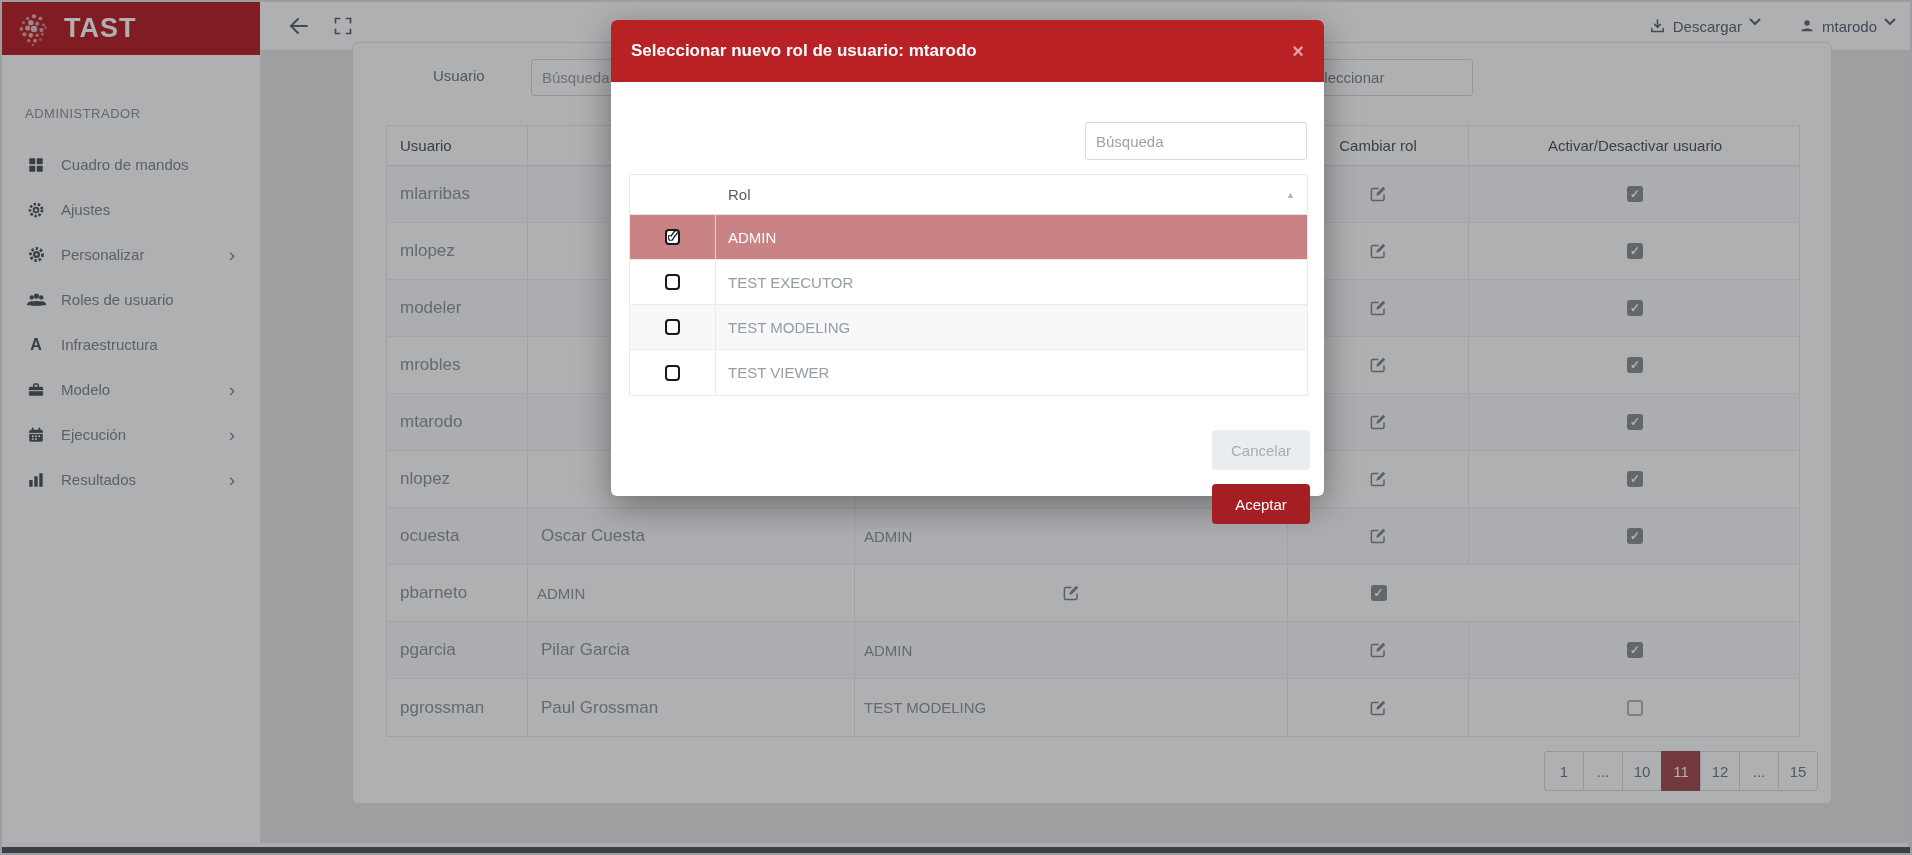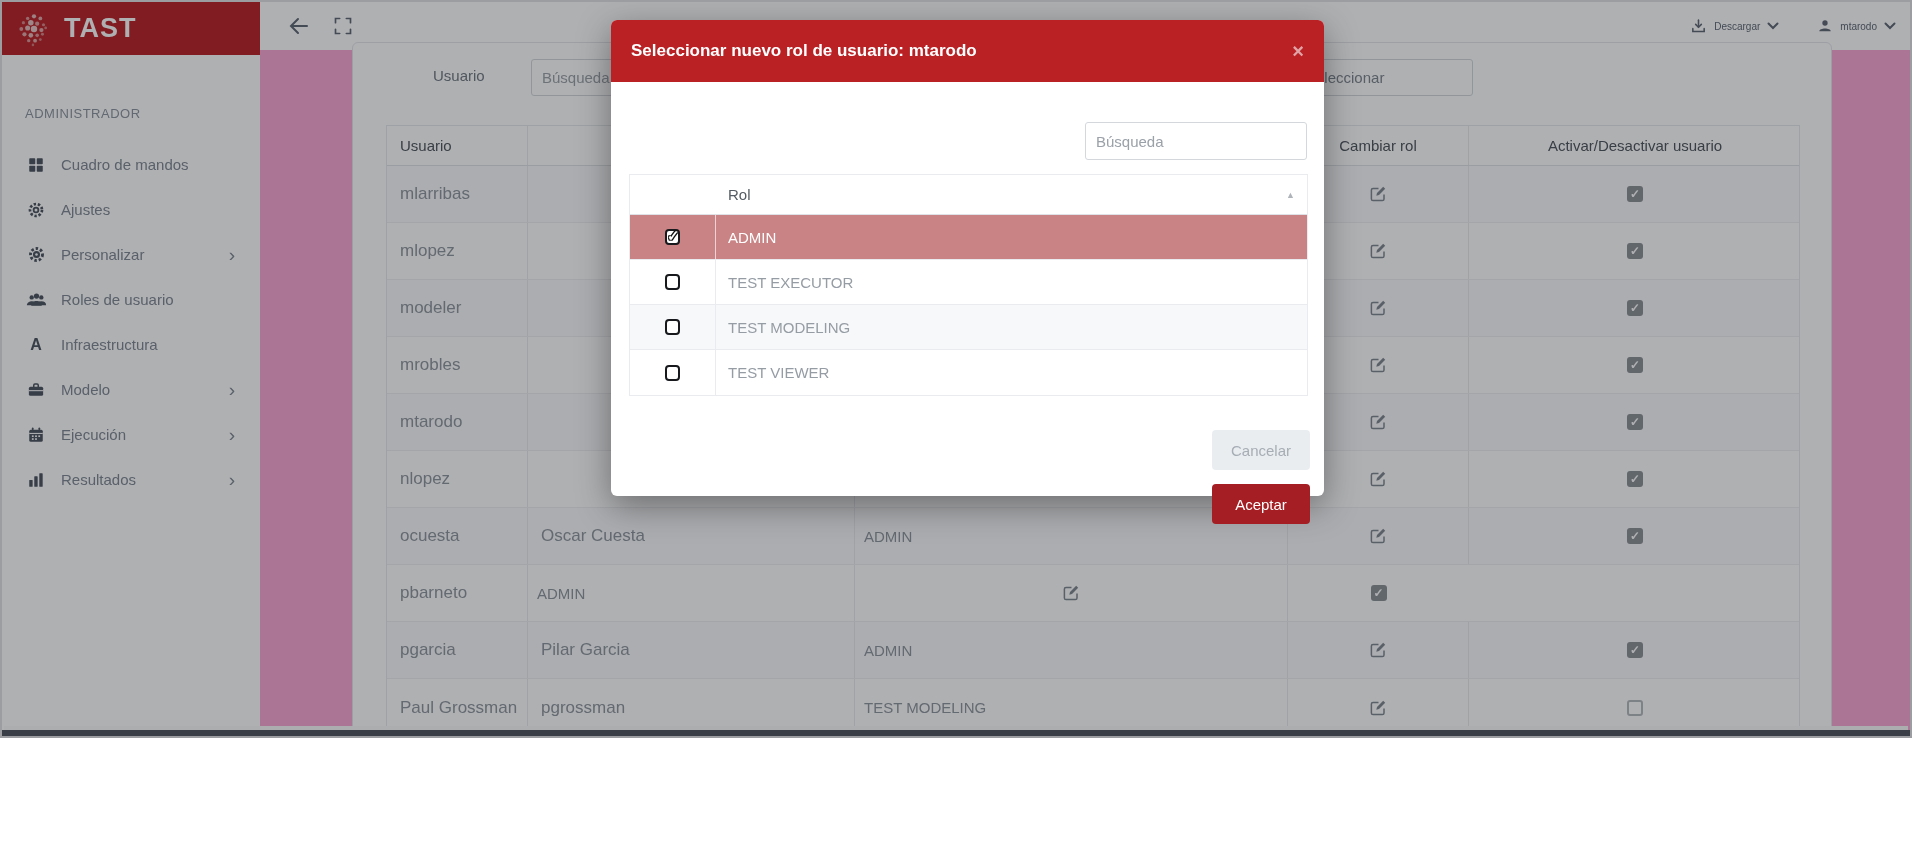--- a/index.html
+++ b/index.html
@@ -1,17 +1,17 @@
 <!DOCTYPE html>
 <html><head>
 <meta charset="utf-8">
 <style>
   * { margin:0; padding:0; box-sizing:border-box; }
   html,body { width:1912px; height:855px; font-family:"Liberation Sans", sans-serif; }
-  #app { position:relative; width:1912px; height:738px; background:#f9a8d4;
+  #app { position:relative; width:1912px; height:855px; background:#e5e5e5;
          border:2px solid #9b9da0; overflow:hidden; }
 
   
   .bottom-white { position:absolute; left:2px; right:2px; bottom:6px; height:4px; background:#fafafa; z-index:5;}
   .bottom-dark  { position:absolute; left:0; right:0; bottom:0; height:6px; background:#4e535c; z-index:6;}
 
   
   #sidebar { position:absolute; left:0; top:0; width:258px; height:849px; background:#ffffff; }
   #logo { position:absolute; left:0; top:0; width:258px; height:53px; background:#b92125;
           display:flex; align-items:center; padding-left:14px; }
@@ -23,21 +23,21 @@
   .side-item .lbl { font-size:15px; color:#7e8793; }
   .side-item .chev { position:absolute; right:25px; top:50%; transform:translateY(-54%);
                      font-size:19px; color:#7e8793; line-height:1; }
   .a-glyph { font-size:16px; font-weight:bold; color:#49525e; }
 
   
   #navbar { position:absolute; left:258px; top:0; right:0; height:48px; background:#fff;
             display:flex; align-items:center; }
   .nav-icon-btn { margin-left:27px; display:flex; align-items:center; cursor:pointer; }
   #nav-right { margin-left:auto; display:flex; align-items:center; gap:38px; padding-right:14px; }
-  .nav-drop { display:flex; align-items:center; gap:7px; font-size:10px; color:#5d6673; cursor:pointer; }
+  .nav-drop { display:flex; align-items:flex-start; gap:7px; font-size:15px; color:#5d6673; cursor:pointer; }
 
   
   #card { position:absolute; left:350px; top:40px; width:1480px; height:762px;
           background:#fff; border:1px solid #e4e6ea; border-radius:6px; }
   .filter-label { position:absolute; left:80px; top:24px; font-size:15px; color:#6f7880; }
   .filter-input { position:absolute; left:178px; top:16px; width:212px; height:37px;
                   border:1px solid #d4d8dc; border-radius:3px; padding:0 10px; font-size:15px;
                   color:#6f7880; font-family:"Liberation Sans",sans-serif; background:#fff; }
   .filter-input::placeholder { color:#9aa1a8; }
   .filter-select { position:absolute; left:942px; top:16px; width:178px; height:37px;
@@ -453,22 +453,22 @@
                   <path d="M15.2 2.8l2 2L11 11l-2.7.7.7-2.7z" fill="#7e868f"></path>
                 </svg>
               </span>
             </div>
             <div class="ucell c-center">
               <span class="achk checked"></span>
             </div>
           </div>
 
           <div class="urow trow">
+            <div class="ucell c-user">pgrossman</div>
             <div class="ucell c-name">Paul Grossman</div>
-            <div class="ucell c-user">pgrossman</div>
             <div class="ucell c-rol">TEST MODELING</div>
             <div class="ucell c-center">
               <span class="edit-btn">
                 <svg width="20" height="20" viewBox="0 0 20 20">
                   <path d="M16 10.5v4.5a1.6 1.6 0 0 1-1.6 1.6H5a1.6 1.6 0 0 1-1.6-1.6V6A1.6 1.6 0 0 1 5 4.4h5.5" fill="none" stroke="#7e868f" stroke-width="1.5"></path>
                   <path d="M15.2 2.8l2 2L11 11l-2.7.7.7-2.7z" fill="#7e868f"></path>
                 </svg>
               </span>
             </div>
             <div class="ucell c-center">

